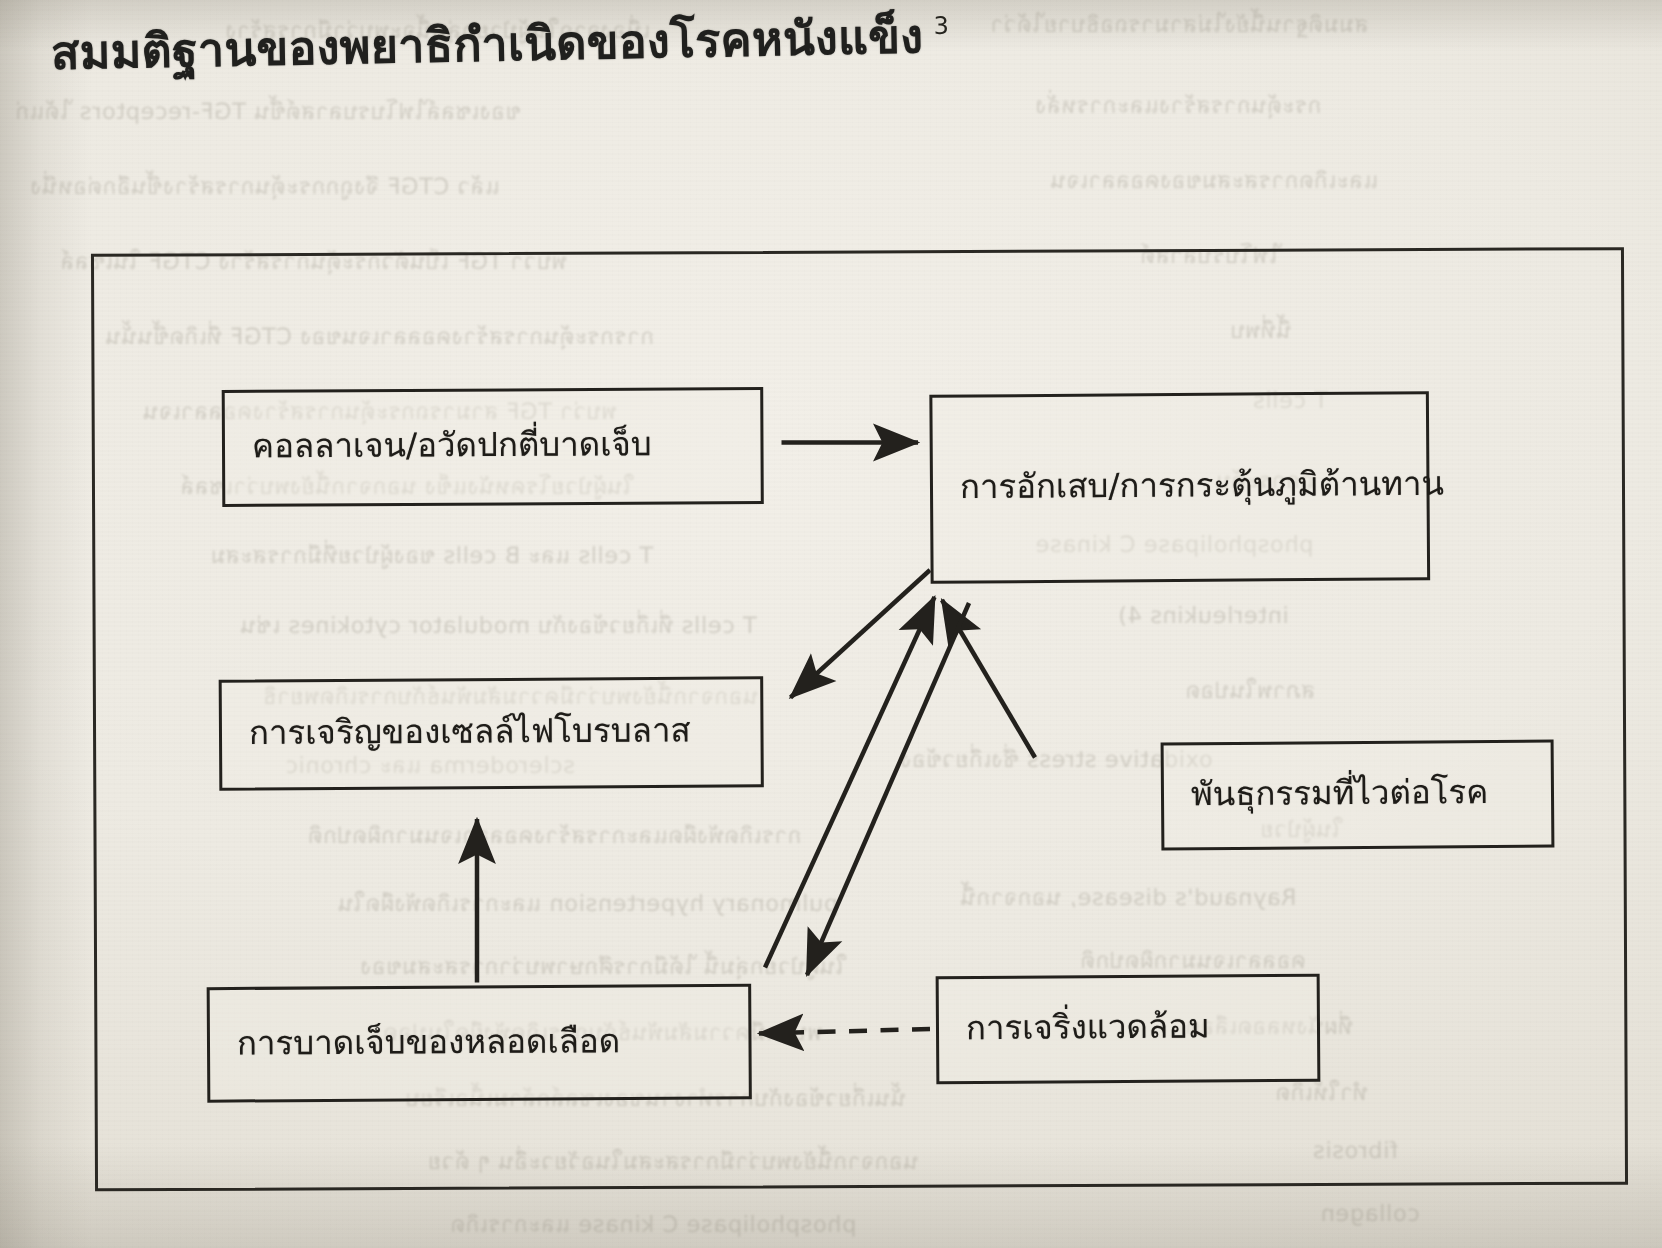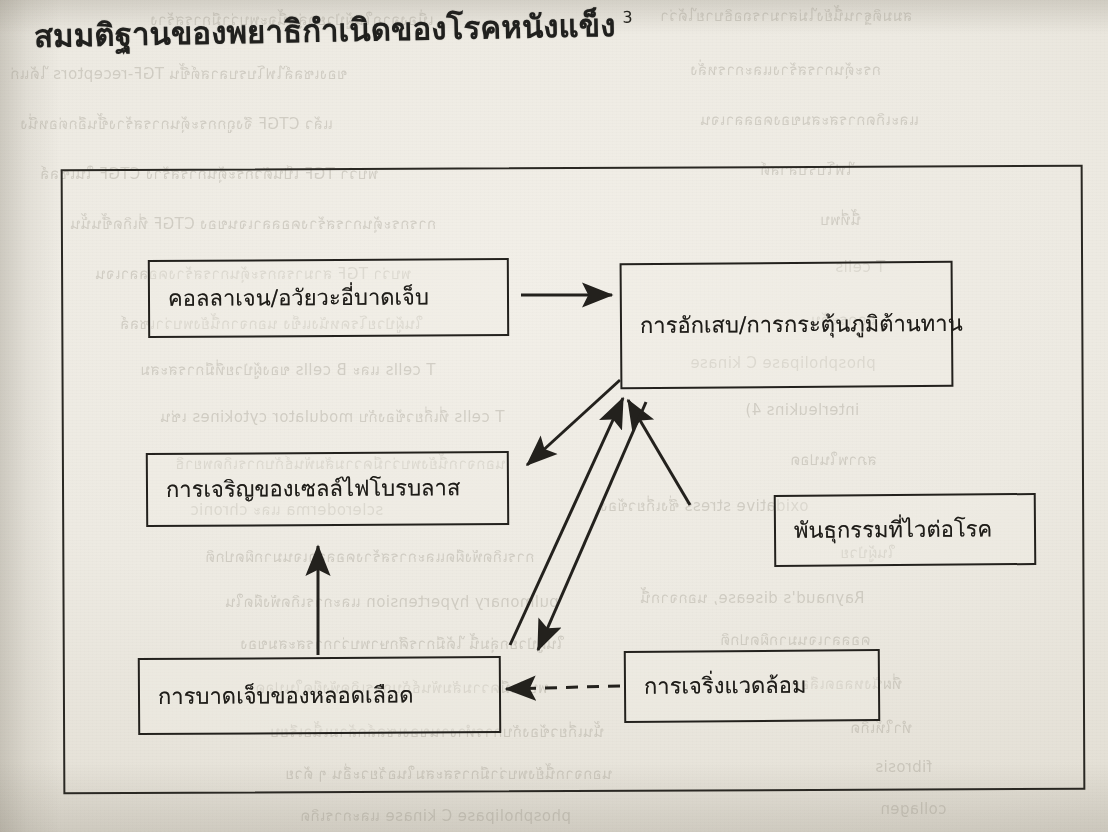--- a/index.html
+++ b/index.html
@@ -211,21 +211,21 @@
     <line x1="510" y1="645" x2="623" y2="398" stroke="#23211d" stroke-width="3" marker-end="url(#ah)"></line>
 
     <line x1="646" y1="402" x2="538" y2="650" stroke="#23211d" stroke-width="3" marker-end="url(#ah)"></line>
 
     <line x1="318" y1="655" x2="318" y2="546" stroke="#23211d" stroke-width="3" marker-end="url(#ah)"></line>
 
     <line x1="620" y1="686" x2="506" y2="689" stroke="#23211d" stroke-width="3" stroke-dasharray="12 9" marker-end="url(#ah-dash)"></line>
   </svg>
 
   <div class="node" id="node-collagen">
-    <span class="label">คอลลาเจน/อวัยวะอี่บาดเจ็บ</span>
+    <span class="label">คอลลาเจน/อวัดปกตี่บาดเจ็บ</span>
   </div>
 
   <div class="node" id="node-inflammation">
     <span class="label">การอักเสบ/การกระตุ้นภูมิต้านทาน</span>
   </div>
 
   <div class="node" id="node-fibroblast">
     <span class="label">การเจริญของเซลล์ไฟโบรบลาส</span>
   </div>
 

